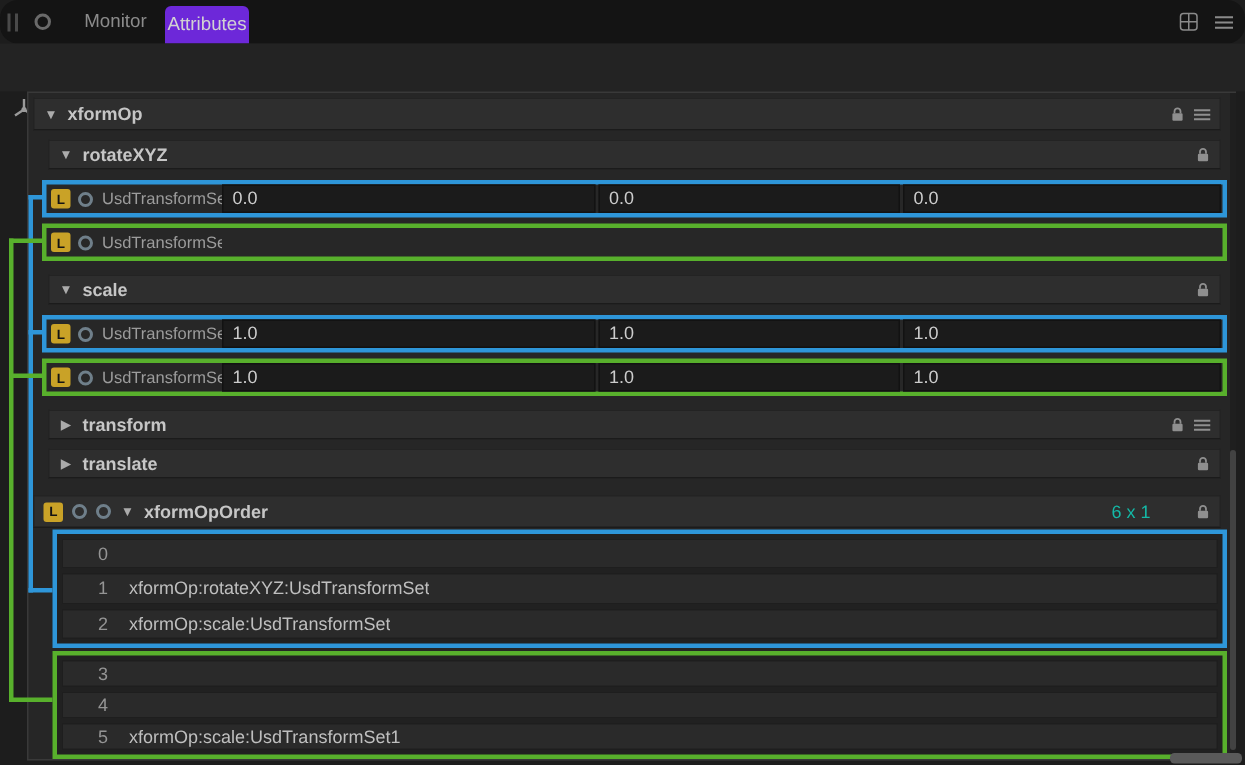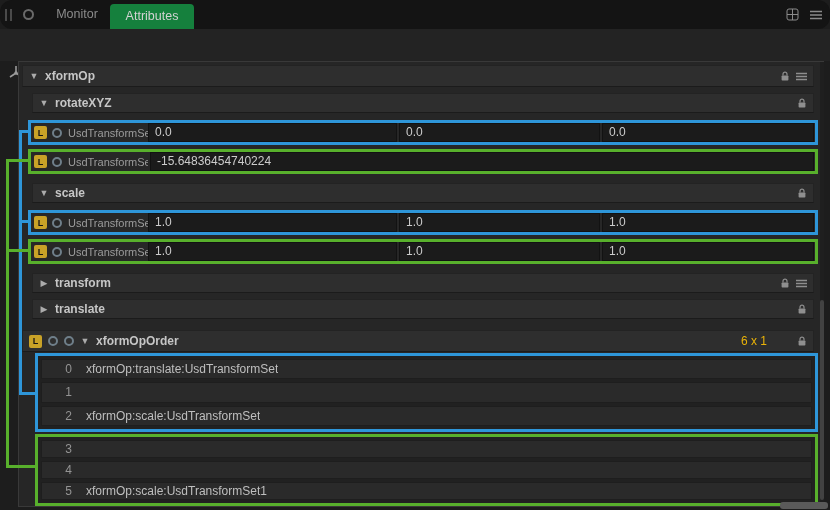--- a/index.html
+++ b/index.html
@@ -8,43 +8,43 @@
   .app { position:relative; width:830px; height:510px; background:#1d1d1d; overflow:hidden; }
 
   
   .tabbar { position:absolute; left:0; top:0; width:830px; height:29px; background:#141414;border-radius:12px; }
   .draghandle { position:absolute; left:5px; top:9px; width:7px; height:12px;
     border-left:2px solid #4a4a4a; border-right:2px solid #4a4a4a; }
   .ringicon { position:absolute; left:23px; top:9px; width:11px; height:11px;
     border:2px solid #6a6a6a; border-radius:50%; }
   .tab { position:absolute; font-size:12.5px; text-align:center; cursor:default; }
   .tab.inactive { left:44px; top:0; width:66px; height:29px; line-height:29px; color:#8b8b8b; }
-  .tab.active { left:110px; top:4px; width:84px; height:25px; line-height:25px;
-    background:#15803d; color:#d2d2d2; border-radius:4px 4px 0 0; }
+  .tab.active { left:110px; top:4px; width:56px; height:25px; line-height:25px;
+    background:#6d28d9; color:#d2d2d2; border-radius:4px 4px 0 0; }
   .topicon { position:absolute; top:8px; }
 
   
   .pathbar { position:absolute; left:0; top:29px; width:830px; height:32px; background:#232323; }
   .gizmoicon { position:absolute; left:6px; top:34px; }
   .combo { position:absolute; left:30px; top:34px; width:762px; height:22px; background:#1b1b1b;
     border:1px solid #0d0d0d; display:flex; align-items:center; padding:0 8px 0 6px; gap:6px; }
   .combo .pathtext { flex:1; font-size:12px; color:#c6c6c6; white-space:nowrap; overflow:hidden; }
   .combo .arrow { font-size:8px; color:#9a9a9a; }
   .cameraicon { position:absolute; left:800px; top:36px; }
 
   
   .panel { position:absolute; left:18px; top:61px; width:806px; height:446px;
     background:#262626; border:1px solid #393939; }
 
   .hdr { position:absolute; background:#2e2e2e; border:1px solid #232323; border-bottom-color:#1b1b1b;
     display:flex; align-items:center; gap:6px; padding:0 6px; color:#c6c6c6;
     font-weight:bold; font-size:12px; }
   .tri { font-size:9px; color:#ababab; width:10px; text-align:center; }
   .spacer { flex:1; }
-  .sizelabel { font-weight:normal; font-size:12px; color:#eab308; margin-right:24px; }
+  .sizelabel { font-weight:normal; font-size:12px; color:#14b8a6; margin-right:24px; }
 
   .lbadge { width:13px; height:13px; background:var(--badge-yellow,#c9a227); color:#141414;
     font-size:9px; font-weight:bold; display:flex; align-items:center; justify-content:center;
     border-radius:2px; flex:none; }
   .ring { width:10px; height:10px; border-radius:50%; border:2px solid #6f7f8a; flex:none; }
 
   
   .vrow { position:absolute; width:790px; height:25px; border:3px solid; background:#272727;
     display:flex; align-items:center; }
   .vrow.blue { border-color:var(--ann-blue,#2e96d9); }
@@ -165,21 +165,20 @@
     <span class="ring"></span>
     <span class="rowlabel">UsdTransformSet</span>
     <span class="field f1">0.0</span>
     <span class="field f2">0.0</span>
     <span class="field f3">0.0</span>
   </div>
   <div class="vrow green" style="left:28px; top:149px;">
     <span class="lbadge">L</span>
     <span class="ring"></span>
     <span class="rowlabel">UsdTransformSet1</span>
-    <span class="field f3">-15.64836454740224</span>
   </div>
 
   <div class="hdr" style="left:32px; top:183px; width:782px; height:20px;">
     <span class="tri">▼</span>
     <span>scale</span>
     <span class="spacer"></span>
     <span>
       <svg width="10" height="11" viewBox="0 0 10 11">
           <path d="M3 4.5V3.2a2 2 0 0 1 4 0v1.3" fill="none" stroke="#8f8f8f" stroke-width="1.2"></path>
           <rect x="1.6" y="4.5" width="6.8" height="5" rx="0.8" fill="#8f8f8f"></rect>
@@ -245,24 +244,24 @@
       <svg width="10" height="11" viewBox="0 0 10 11">
           <path d="M3 4.5V3.2a2 2 0 0 1 4 0v1.3" fill="none" stroke="#8f8f8f" stroke-width="1.2"></path>
           <rect x="1.6" y="4.5" width="6.8" height="5" rx="0.8" fill="#8f8f8f"></rect>
         </svg>
     </span>
   </div>
 
   <div class="ogroup blue" style="top:353px; height:79px;">
     <div class="orow">
       <span class="idx">0</span>
-      <span class="val">xformOp:translate:UsdTransformSet</span>
     </div>
     <div class="orow">
       <span class="idx">1</span>
+      <span class="val">xformOp:rotateXYZ:UsdTransformSet</span>
     </div>
     <div class="orow">
       <span class="idx">2</span>
       <span class="val">xformOp:scale:UsdTransformSet</span>
     </div>
   </div>
 
   <div class="ogroup green" style="top:434px; height:72px;">
     <div class="orow">
       <span class="idx">3</span>

